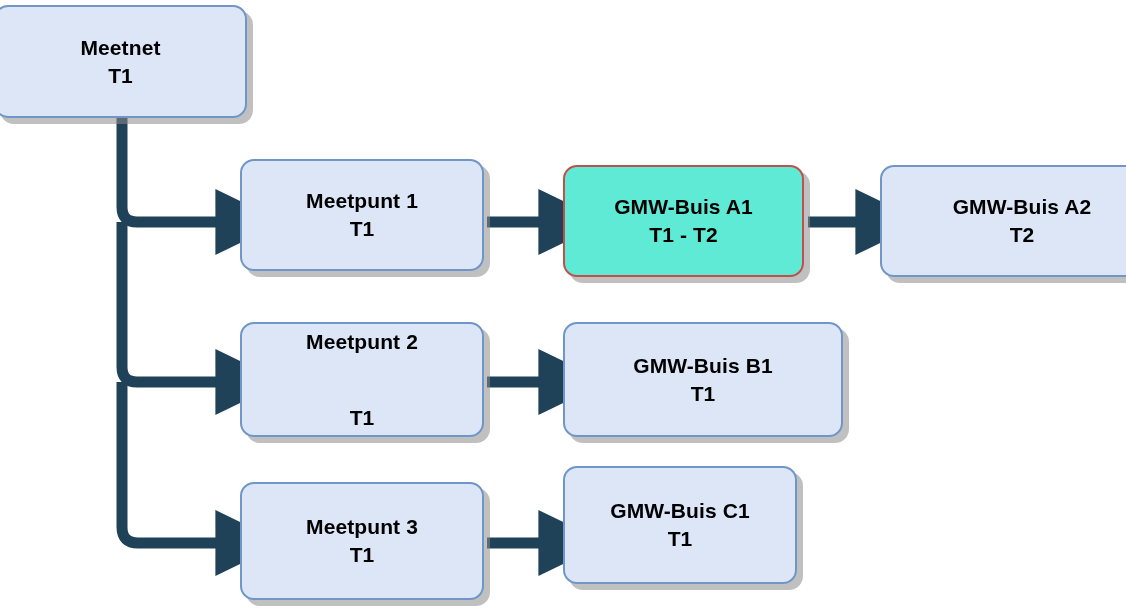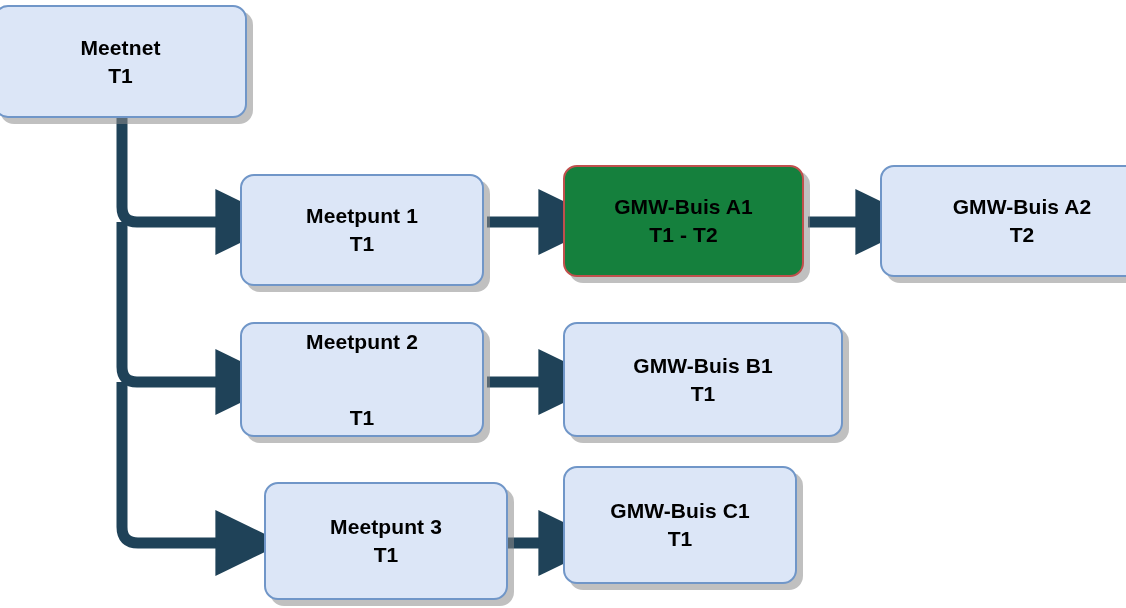--- a/index.html
+++ b/index.html
@@ -40,37 +40,37 @@
     align-items: center;
     justify-content: center;
     text-align: center;
     color: #000000;
     font-weight: bold;
     font-size: 21px;
     line-height: 1.33;
     letter-spacing: 0.1px;
   }
   .node.accent {
-    background: #15803d;
+    background: #5eead4;
     border-color: #c0504d;
     border-radius: 14px;
   }
   .node .line1,
   .node .line2 {
     display: block;
     white-space: nowrap;
   }
   
   #node-meetnet     { left: -6px;  top: 5px;   width: 253px; height: 113px; }
-  #node-meetpunt-1  { left: 240px; top: 174px; width: 244px; height: 112px; }
+  #node-meetpunt-1  { left: 240px; top: 159px; width: 244px; height: 112px; }
   #node-gmw-a1      { left: 563px; top: 165px; width: 241px; height: 112px; }
   #node-gmw-a2      { left: 880px; top: 165px; width: 284px; height: 112px; }
   #node-meetpunt-2  { left: 240px; top: 322px; width: 244px; height: 115px; gap: 48px; }
   #node-gmw-b1      { left: 563px; top: 322px; width: 280px; height: 115px; }
-  #node-meetpunt-3  { left: 240px; top: 482px; width: 244px; height: 118px; margin-left: 24px; }
+  #node-meetpunt-3  { left: 240px; top: 482px; width: 244px; height: 118px; }
   #node-gmw-c1      { left: 563px; top: 466px; width: 234px; height: 118px; justify-content: center; }
 </style>
 </head>
 <body>
 
 <div id="canvas">
 
   <svg id="connectors" viewBox="0 0 1126 608" width="1126" height="608" xmlns="http://www.w3.org/2000/svg">
     <defs>
       <marker id="arrowhead" markerWidth="9" markerHeight="9" refX="0.6" refY="3" orient="auto" markerUnits="strokeWidth">

